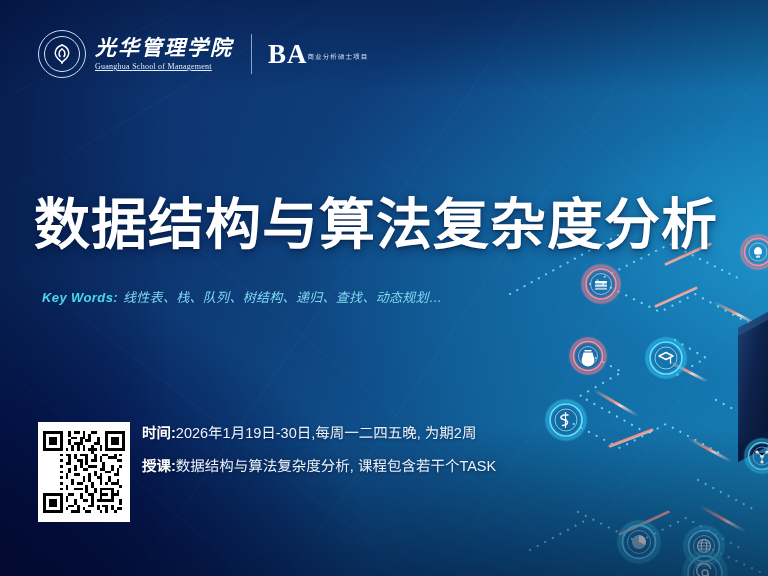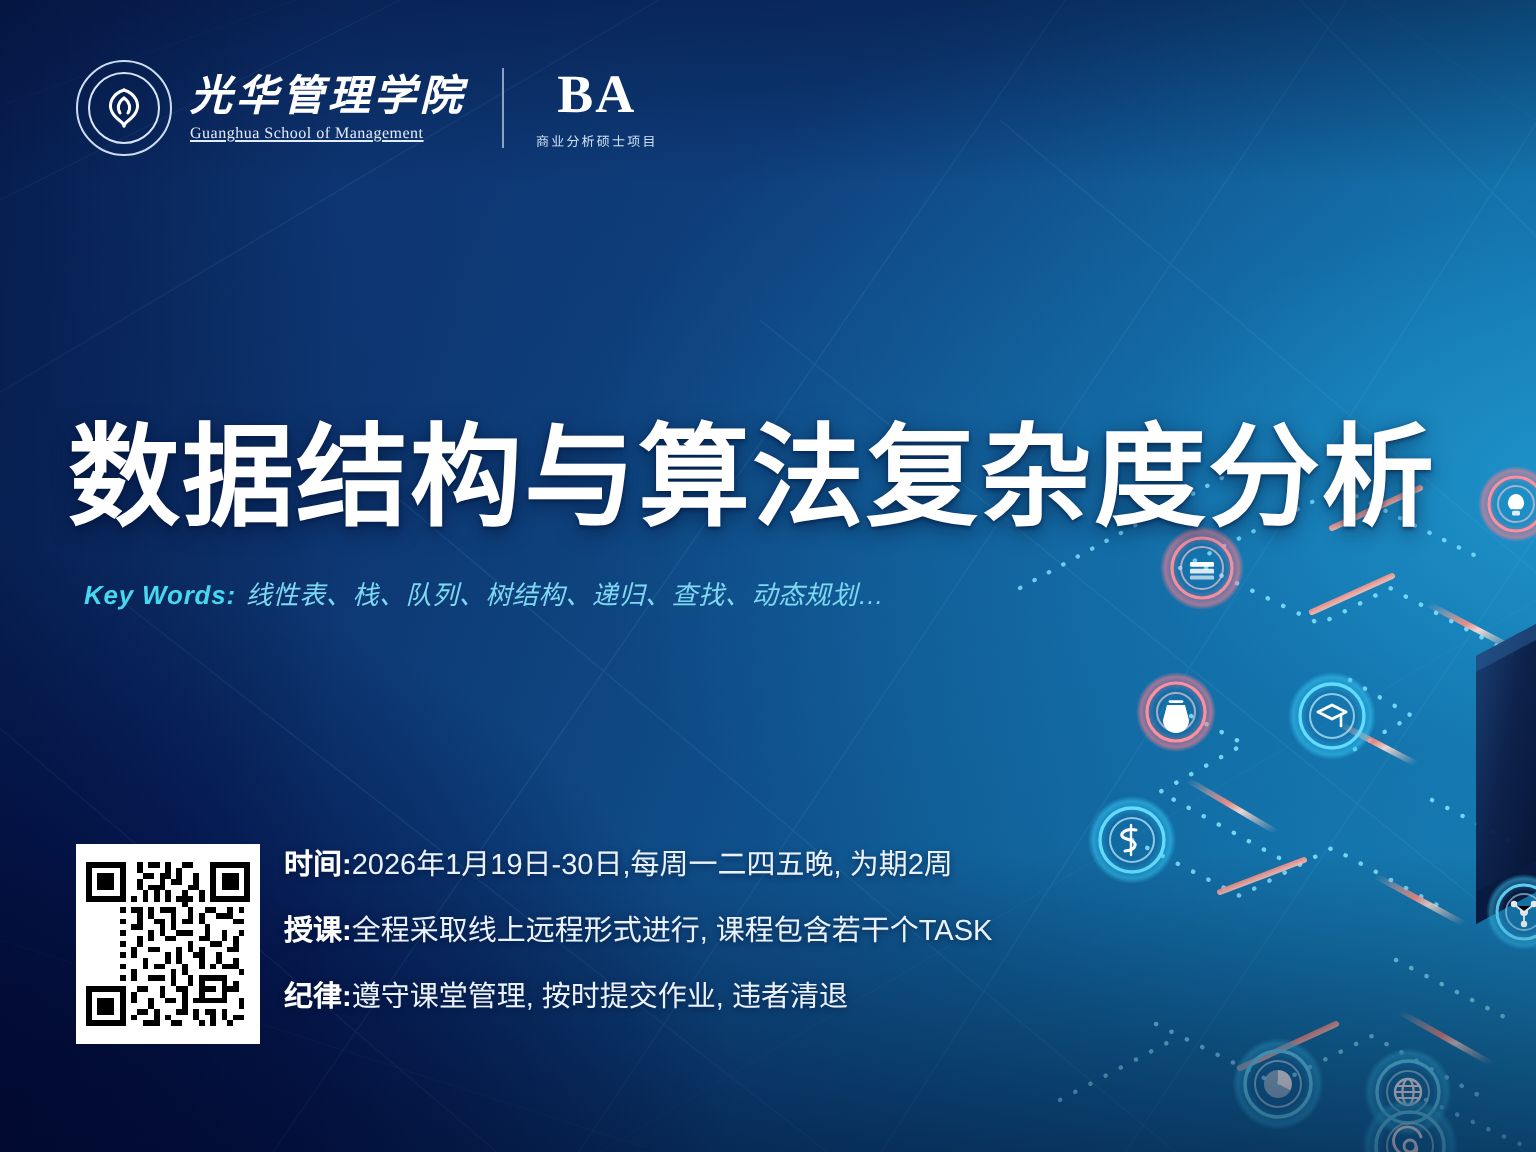--- a/index.html
+++ b/index.html
@@ -36,28 +36,28 @@
   
   .logo{position:absolute;left:38px;top:28px;display:flex;align-items:center;height:52px;}
   .seal{width:46px;height:46px;border-radius:50%;border:1.6px solid #ccdcf2;position:relative;flex:0 0 auto;}
   .seal::before{content:"";position:absolute;left:5px;top:5px;right:5px;bottom:5px;border-radius:50%;border:1.1px solid #d8e6f8;}
   .seal .petal{position:absolute;left:11px;top:11px;width:24px;height:24px;}
   .seal .petal svg{width:100%;height:100%;display:block;}
   .logo-cn{margin-left:9px;display:flex;flex-direction:column;justify-content:center;}
   .logo-cn .cn{font-family:"DejaVu Serif","Liberation Serif",serif;font-weight:700;font-size:21px;color:#fff;letter-spacing:2px;line-height:1.05;font-style:italic;}
   .logo-cn .en{font-family:"Liberation Serif","DejaVu Serif",serif;font-size:8px;color:#e3ecf8;letter-spacing:.25px;margin-top:3px;white-space:nowrap;text-decoration:underline;}
   .divider{width:1px;height:40px;background:rgba(206,224,246,.65);margin:0 16px 0 18px;}
-  .ba-block{display:flex;flex-direction:column;align-items:center;justify-content:center;}
+  .ba-block{display:flex;flex-direction:row;align-items:center;justify-content:center;}
   .ba-block .ba{font-family:"Liberation Serif","DejaVu Serif",serif;font-weight:700;font-size:27px;color:#fff;letter-spacing:1px;line-height:1;}
   .ba-block .ba-sub{font-size:6.5px;color:#cfe0f5;letter-spacing:1.1px;margin-top:4px;white-space:nowrap;}
 
   
   .kicker{position:absolute;left:40px;top:136px;font-size:37px;color:#eef5fd;font-weight:300;letter-spacing:1px;
           text-shadow:0 2px 7px rgba(0,15,45,.45);white-space:nowrap;}
-  .headline{position:absolute;left:34px;top:193px;font-size:56px;font-weight:700;color:#ffffff;letter-spacing:1px;
+  .headline{position:absolute;left:34px;top:179px;font-size:56px;font-weight:700;color:#ffffff;letter-spacing:1px;
             white-space:nowrap;text-shadow:0 3px 10px rgba(0,18,52,.55), 0 1px 2px rgba(0,20,60,.6);}
   .keywords{position:absolute;left:42px;top:291px;white-space:nowrap;font-size:13px;line-height:1;}
   .kw-label{font-weight:700;font-style:italic;color:#46d8ef;letter-spacing:.4px;}
   .kw-text{color:#7fd8f2;font-style:italic;margin-left:5px;letter-spacing:.3px;}
 
   
   .qr{position:absolute;left:38px;top:422px;width:92px;height:100px;background:#fff;padding:5px;box-sizing:border-box;}
   .qr svg{width:100%;height:100%;display:block;}
 
   
@@ -417,20 +417,17 @@
           <rect x="25" y="22" width="2" height="1"></rect>
       </g>
     </svg>
   </div>
 
   <div class="info">
     <div class="info-row">
       <b>时间:</b><span>2026年1月19日-30日,每周一二四五晚, 为期2周</span>
     </div>
     <div class="info-row">
-      <b>授课:</b><span>全程采取线上远程形式进行, 课程包含若干个TASK</span>
+      <b>授课:</b><span>数据结构与算法复杂度分析, 课程包含若干个TASK</span>
     </div>
-    <div class="info-row">
-      <b>纪律:</b><span>遵守课堂管理, 按时提交作业, 违者清退</span>
-    </div>
   </div>
 
 </div>
 
 </body></html>

